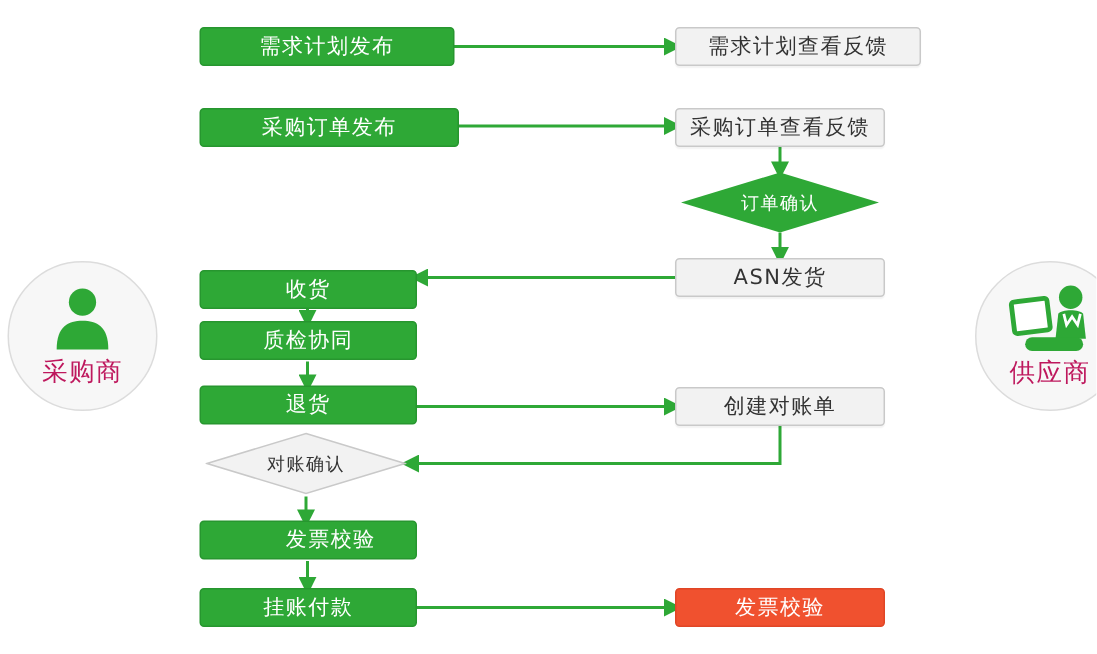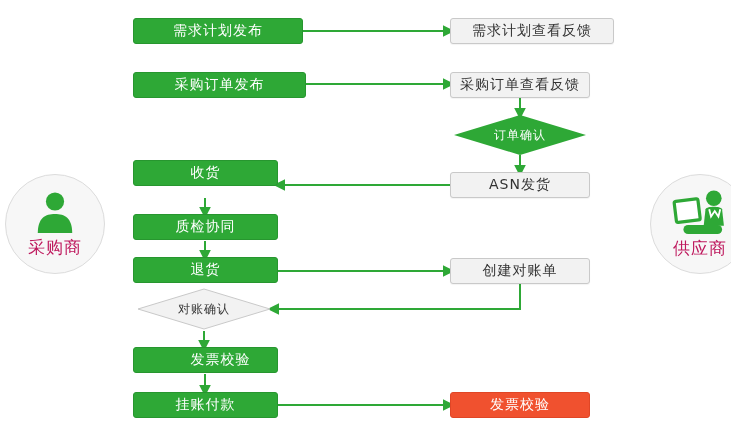--- a/index.html
+++ b/index.html
@@ -65,21 +65,21 @@
       <circle cx="45" cy="10" r="8.5" fill="#2EA836"></circle>
       <path d="M36 22 C38 18.5 52 18.5 54 22 L56 40 L34 40 Z" fill="#2EA836"></path>
       <path d="M40 22 L42 30 L46 24 L50 30 L52 22" fill="none" stroke="#ffffff" stroke-width="2"></path>
       <rect x="12" y="39" width="42" height="10" rx="5" fill="#2EA836"></rect>
     </svg>
     <span class="actor-label">供应商</span>
   </div>
 
   <div class="node node-green" style="left:133px;top:18px;width:170px;height:26px;">需求计划发布</div>
   <div class="node node-green" style="left:133px;top:72px;width:173px;height:26px;">采购订单发布</div>
-  <div class="node node-green" style="left:133px;top:160px;width:145px;height:26px;">收货</div>
+  <div class="node node-green" style="left:133px;top:180px;width:145px;height:26px;">收货</div>
   <div class="node node-green" style="left:133px;top:214px;width:145px;height:26px;">质检协同</div>
   <div class="node node-green" style="left:133px;top:257px;width:145px;height:26px;">退货</div>
   <div class="node node-green" style="left:133px;top:347px;width:145px;height:26px;padding-left:30px;">发票校验</div>
   <div class="node node-green" style="left:133px;top:392px;width:145px;height:26px;">挂账付款</div>
 
   <div class="node node-white" style="left:450px;top:18px;width:164px;height:26px;">需求计划查看反馈</div>
   <div class="node node-white" style="left:450px;top:72px;width:140px;height:26px;">采购订单查看反馈</div>
   <div class="node node-white" style="left:450px;top:172px;width:140px;height:26px;">ASN发货</div>
   <div class="node node-white" style="left:450px;top:258px;width:140px;height:26px;">创建对账单</div>
   <div class="node node-red" style="left:450px;top:392px;width:140px;height:26px;">发票校验</div>

